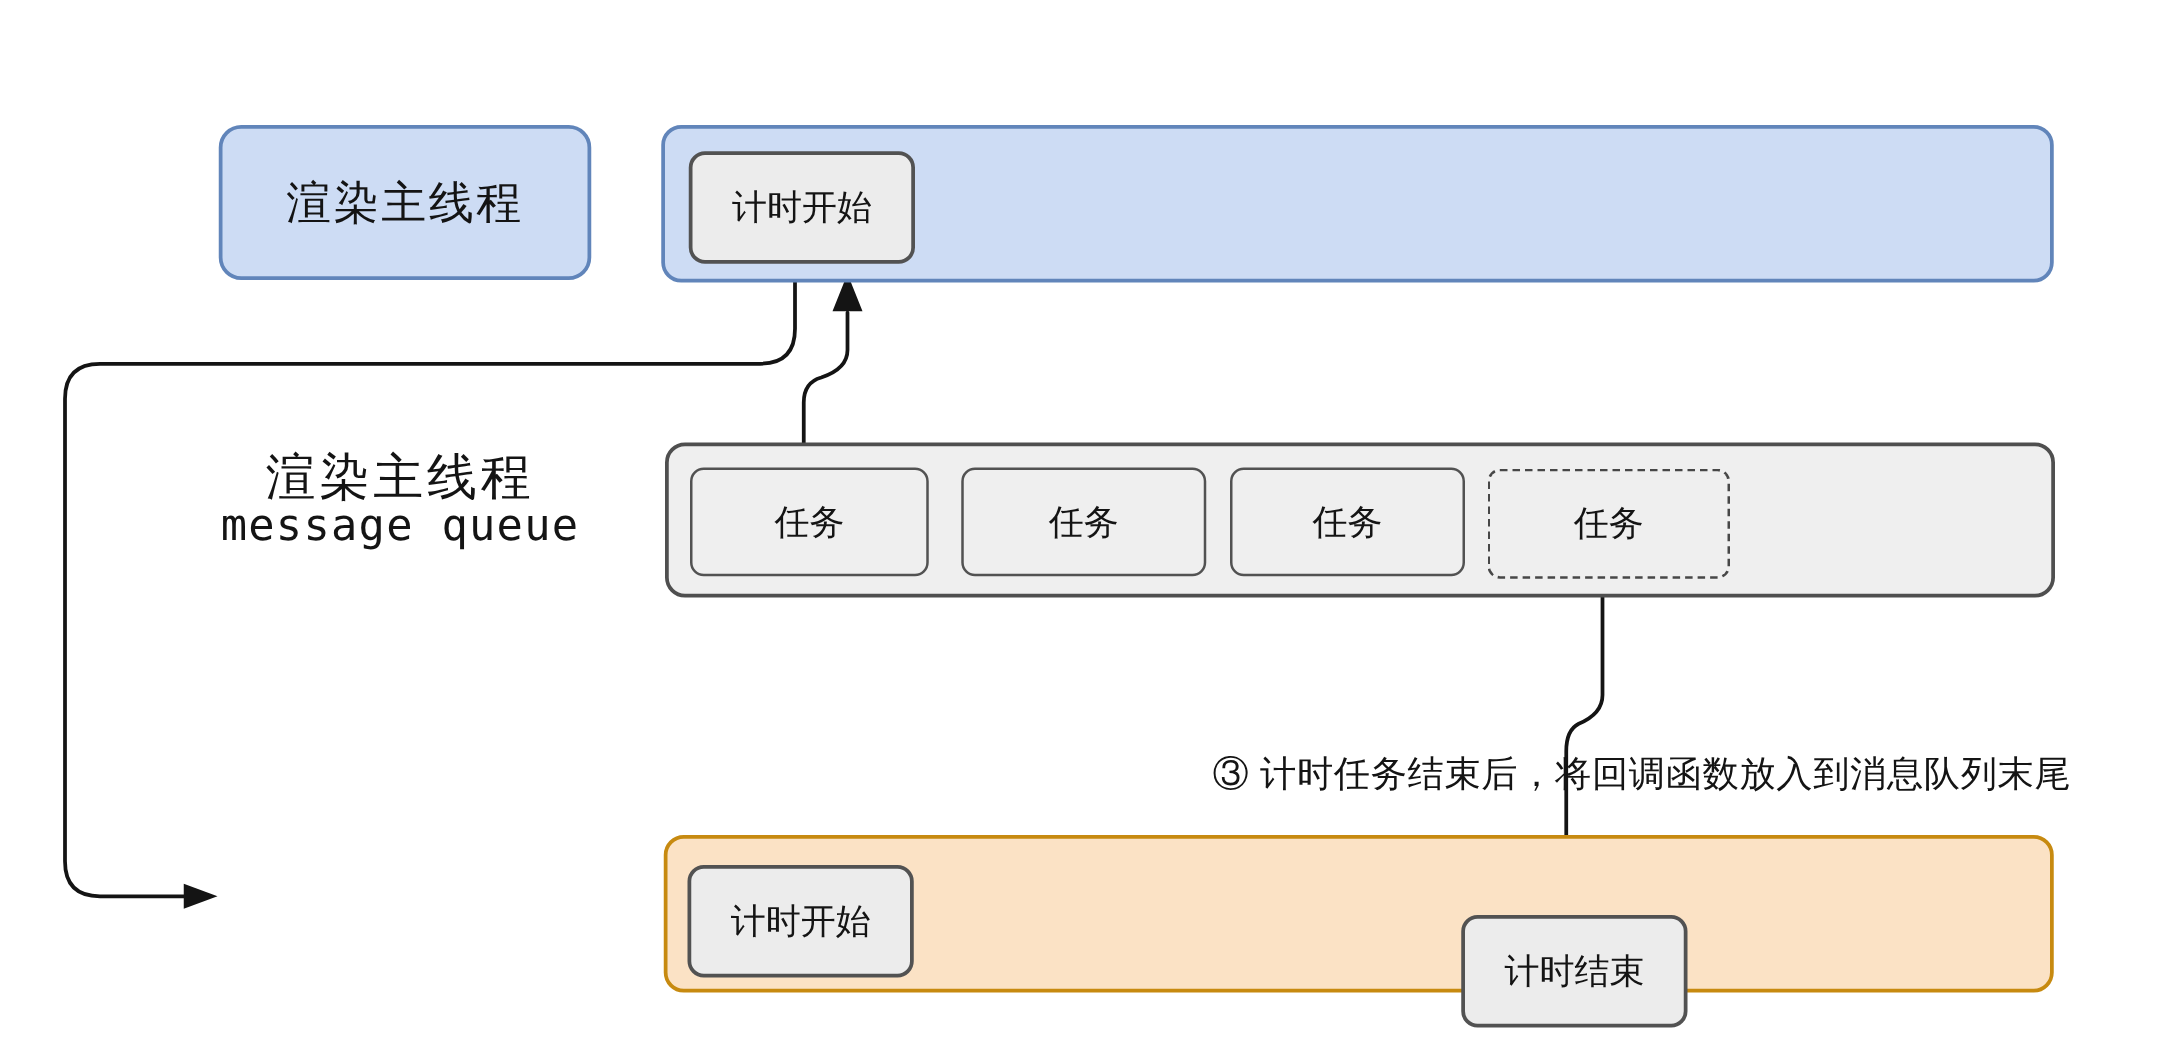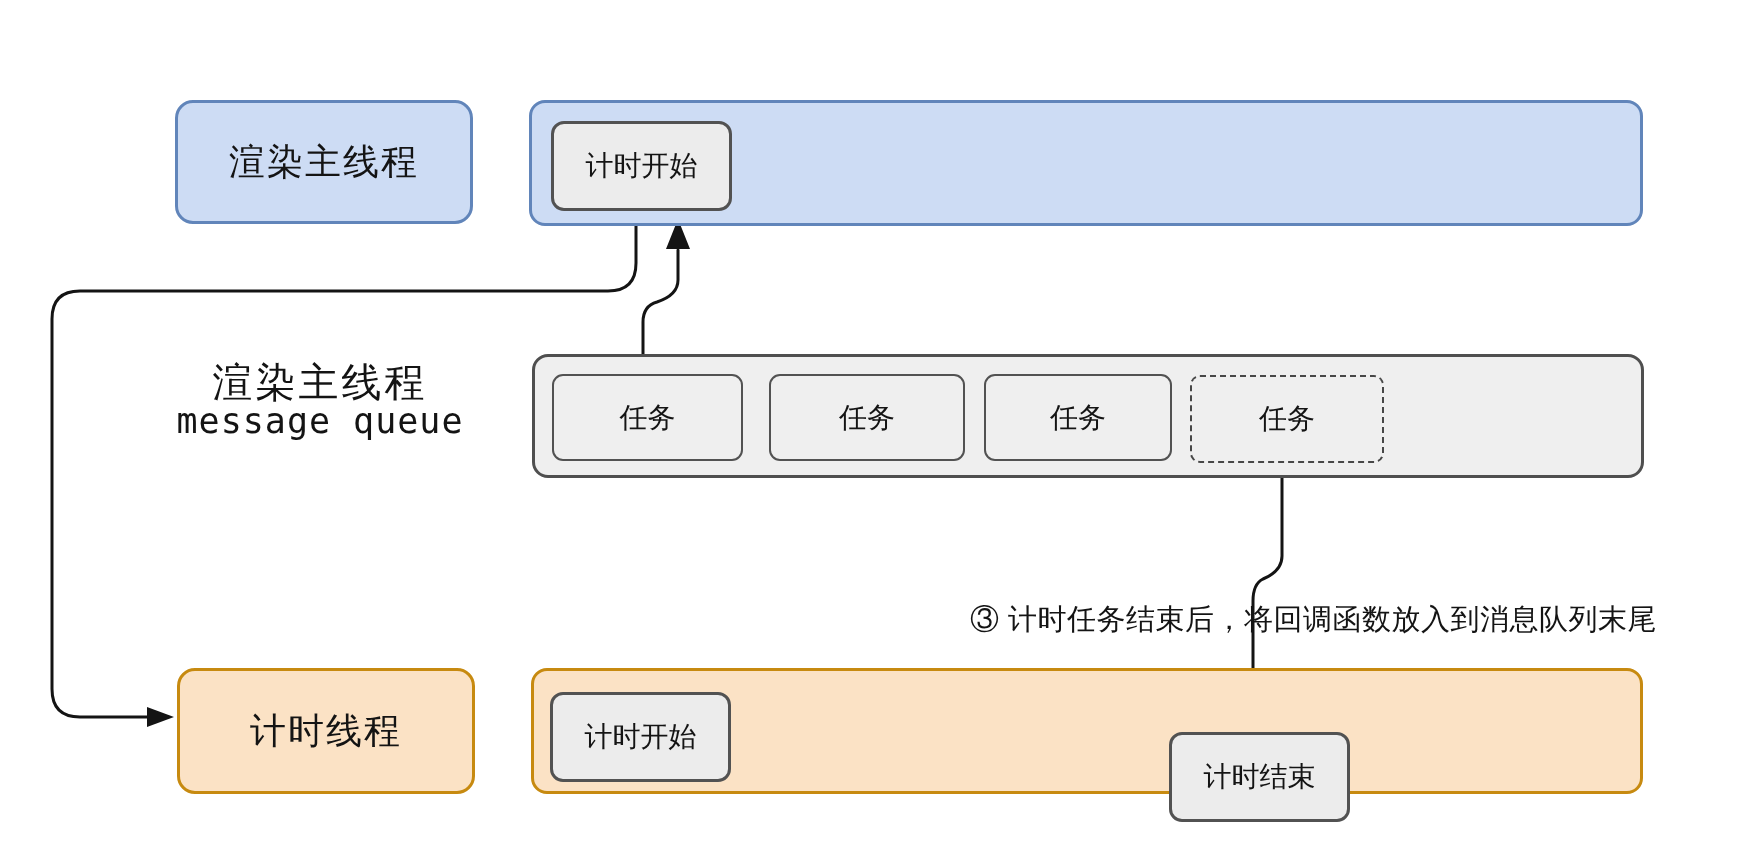--- a/index.html
+++ b/index.html
@@ -82,20 +82,19 @@
 
   <div class="lane gray" style="left:532px;top:342px;width:1082px;height:118px;margin-top:12px;">
     <div class="chip task" style="left:17px;top:17px;width:187px;height:83px;">任务</div>
     <div class="chip task" style="left:234px;top:17px;width:192px;height:83px;">任务</div>
     <div class="chip task" style="left:449px;top:17px;width:184px;height:83px;">任务</div>
     <div class="chip dashed" style="left:655px;top:18px;width:190px;height:84px;">任务</div>
   </div>
 
   <div class="note" style="left:970px;top:600px;">③ 计时任务结束后，将回调函数放入到消息队列末尾</div>
 
-  <div class="label-box orange" style="left:177px;top:668px;width:292px;height:120px;">计时线程</div>
 
   <div class="lane orange" style="left:531px;top:668px;width:1082px;height:120px;">
     <div class="chip gray" style="left:16px;top:21px;width:175px;height:84px;">计时开始</div>
     <div class="chip gray" style="left:635px;top:21px;width:175px;height:84px;margin-top:40px;">计时结束</div>
   </div>
 
 </div>
 
 </body></html>

